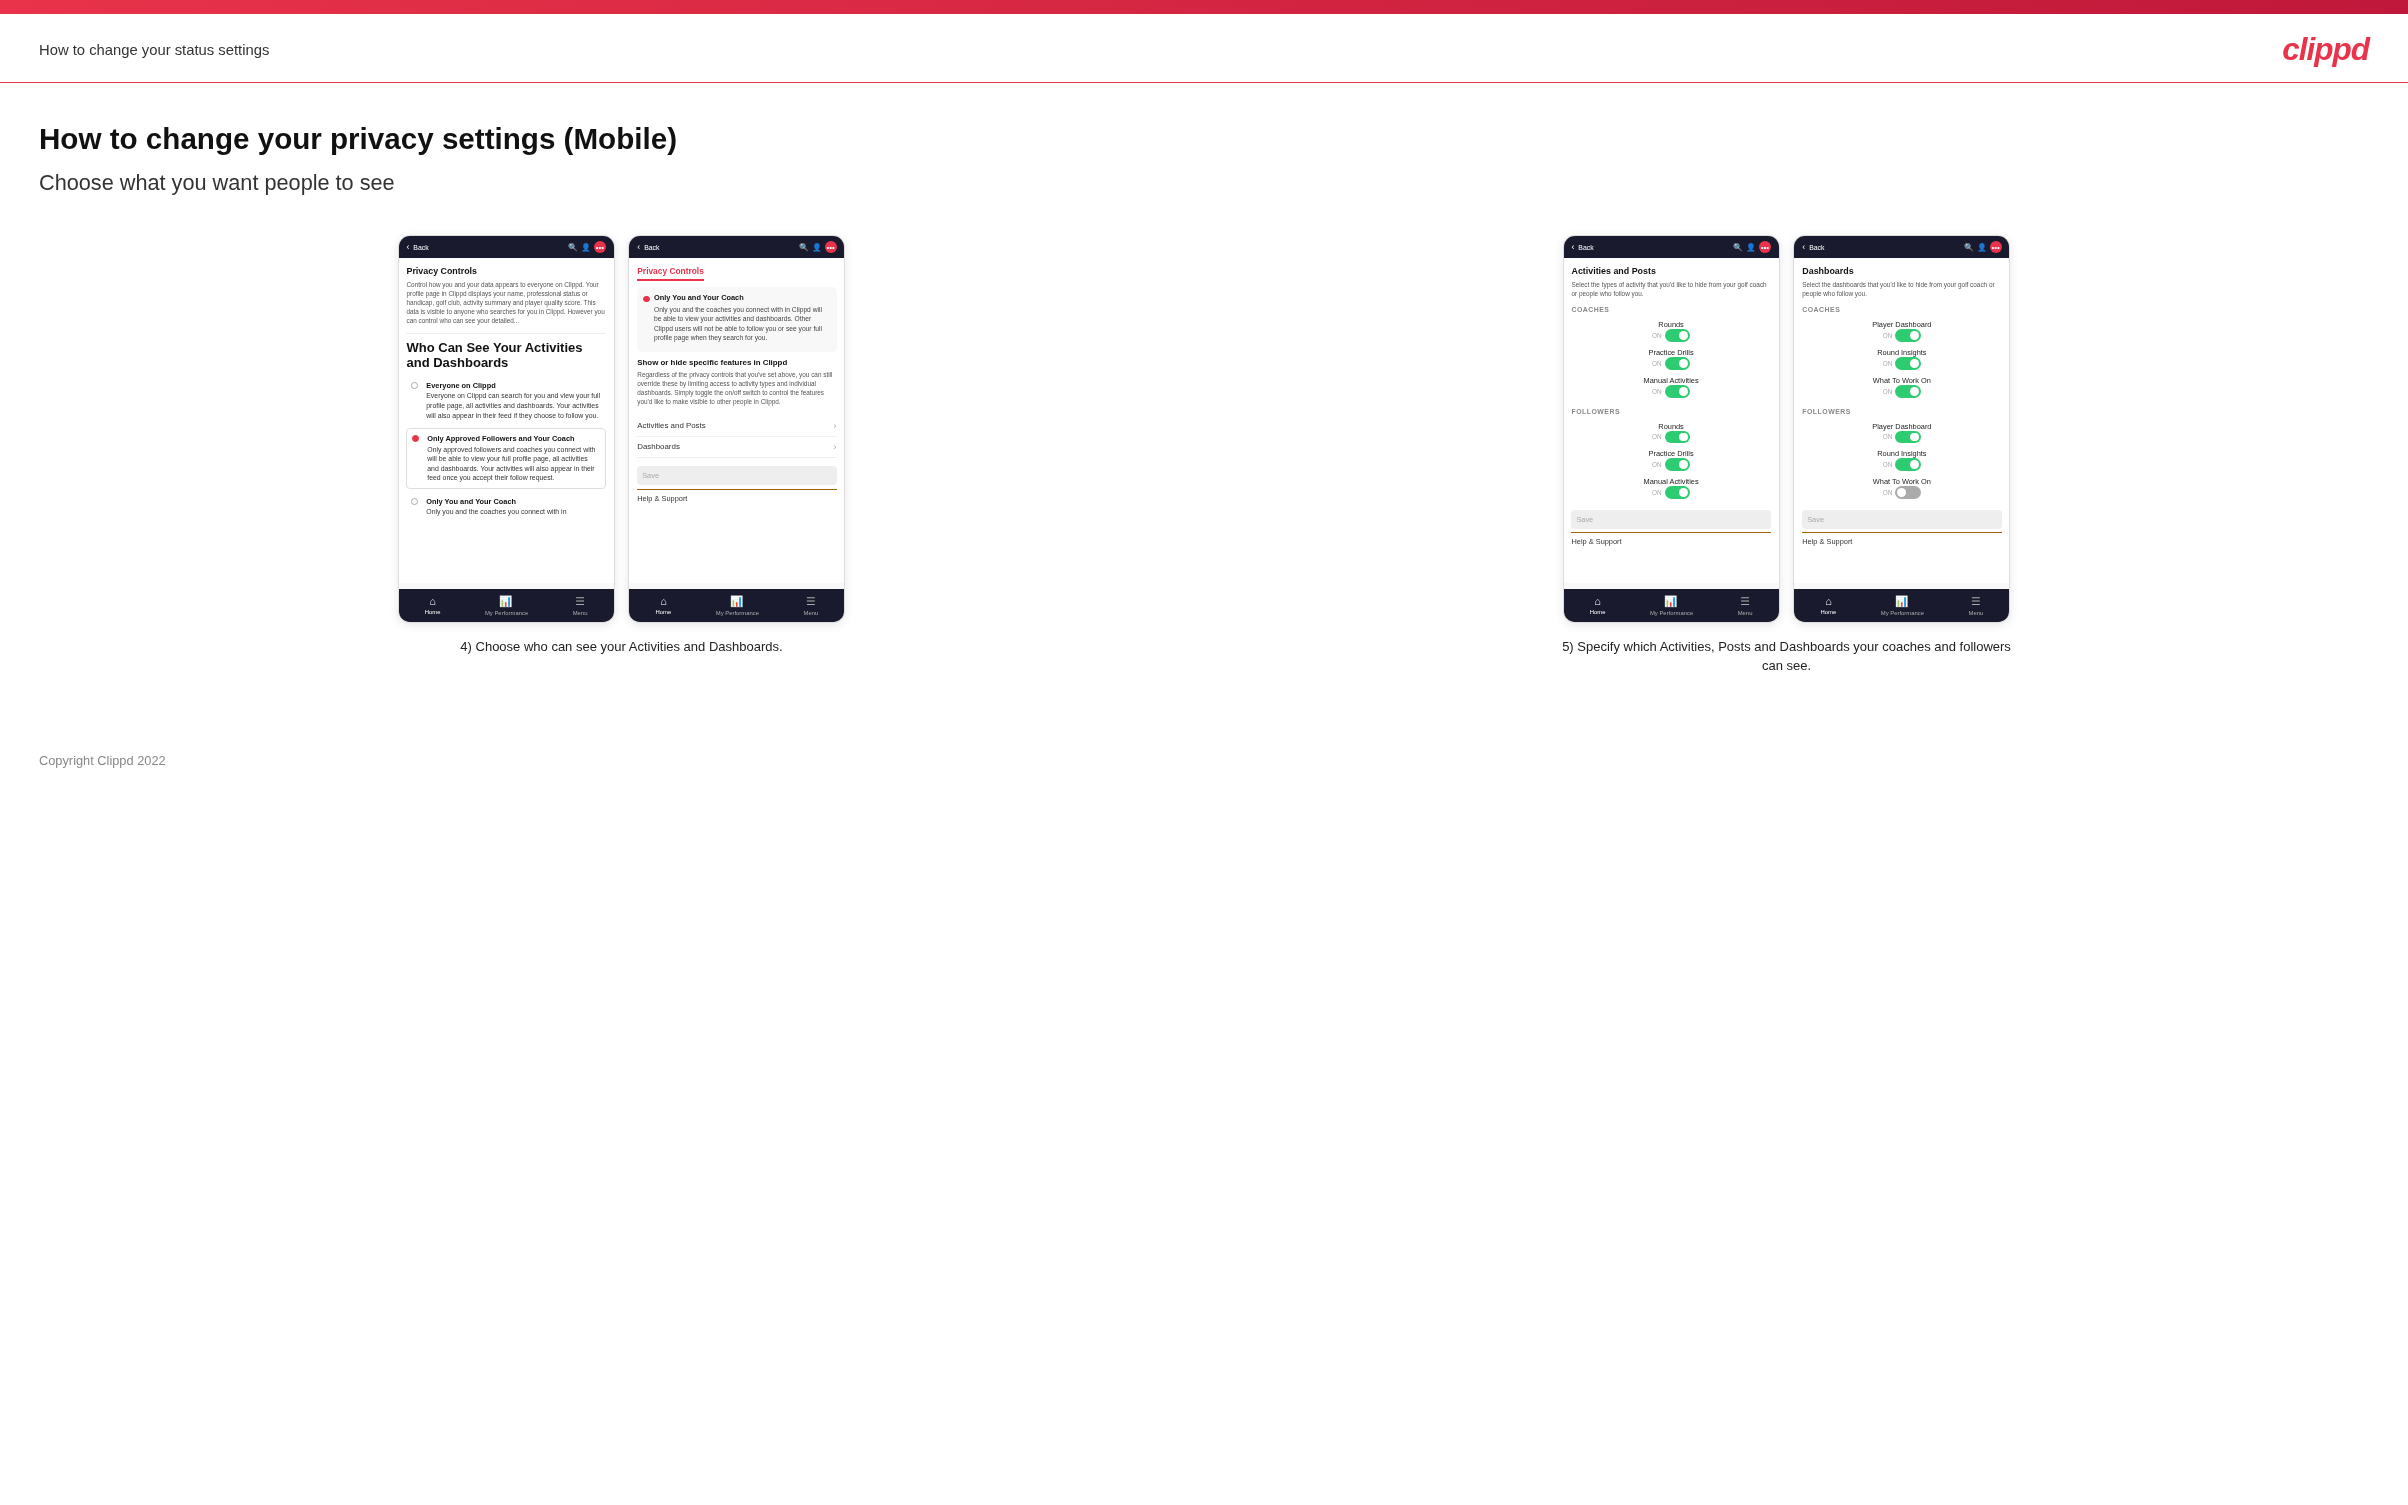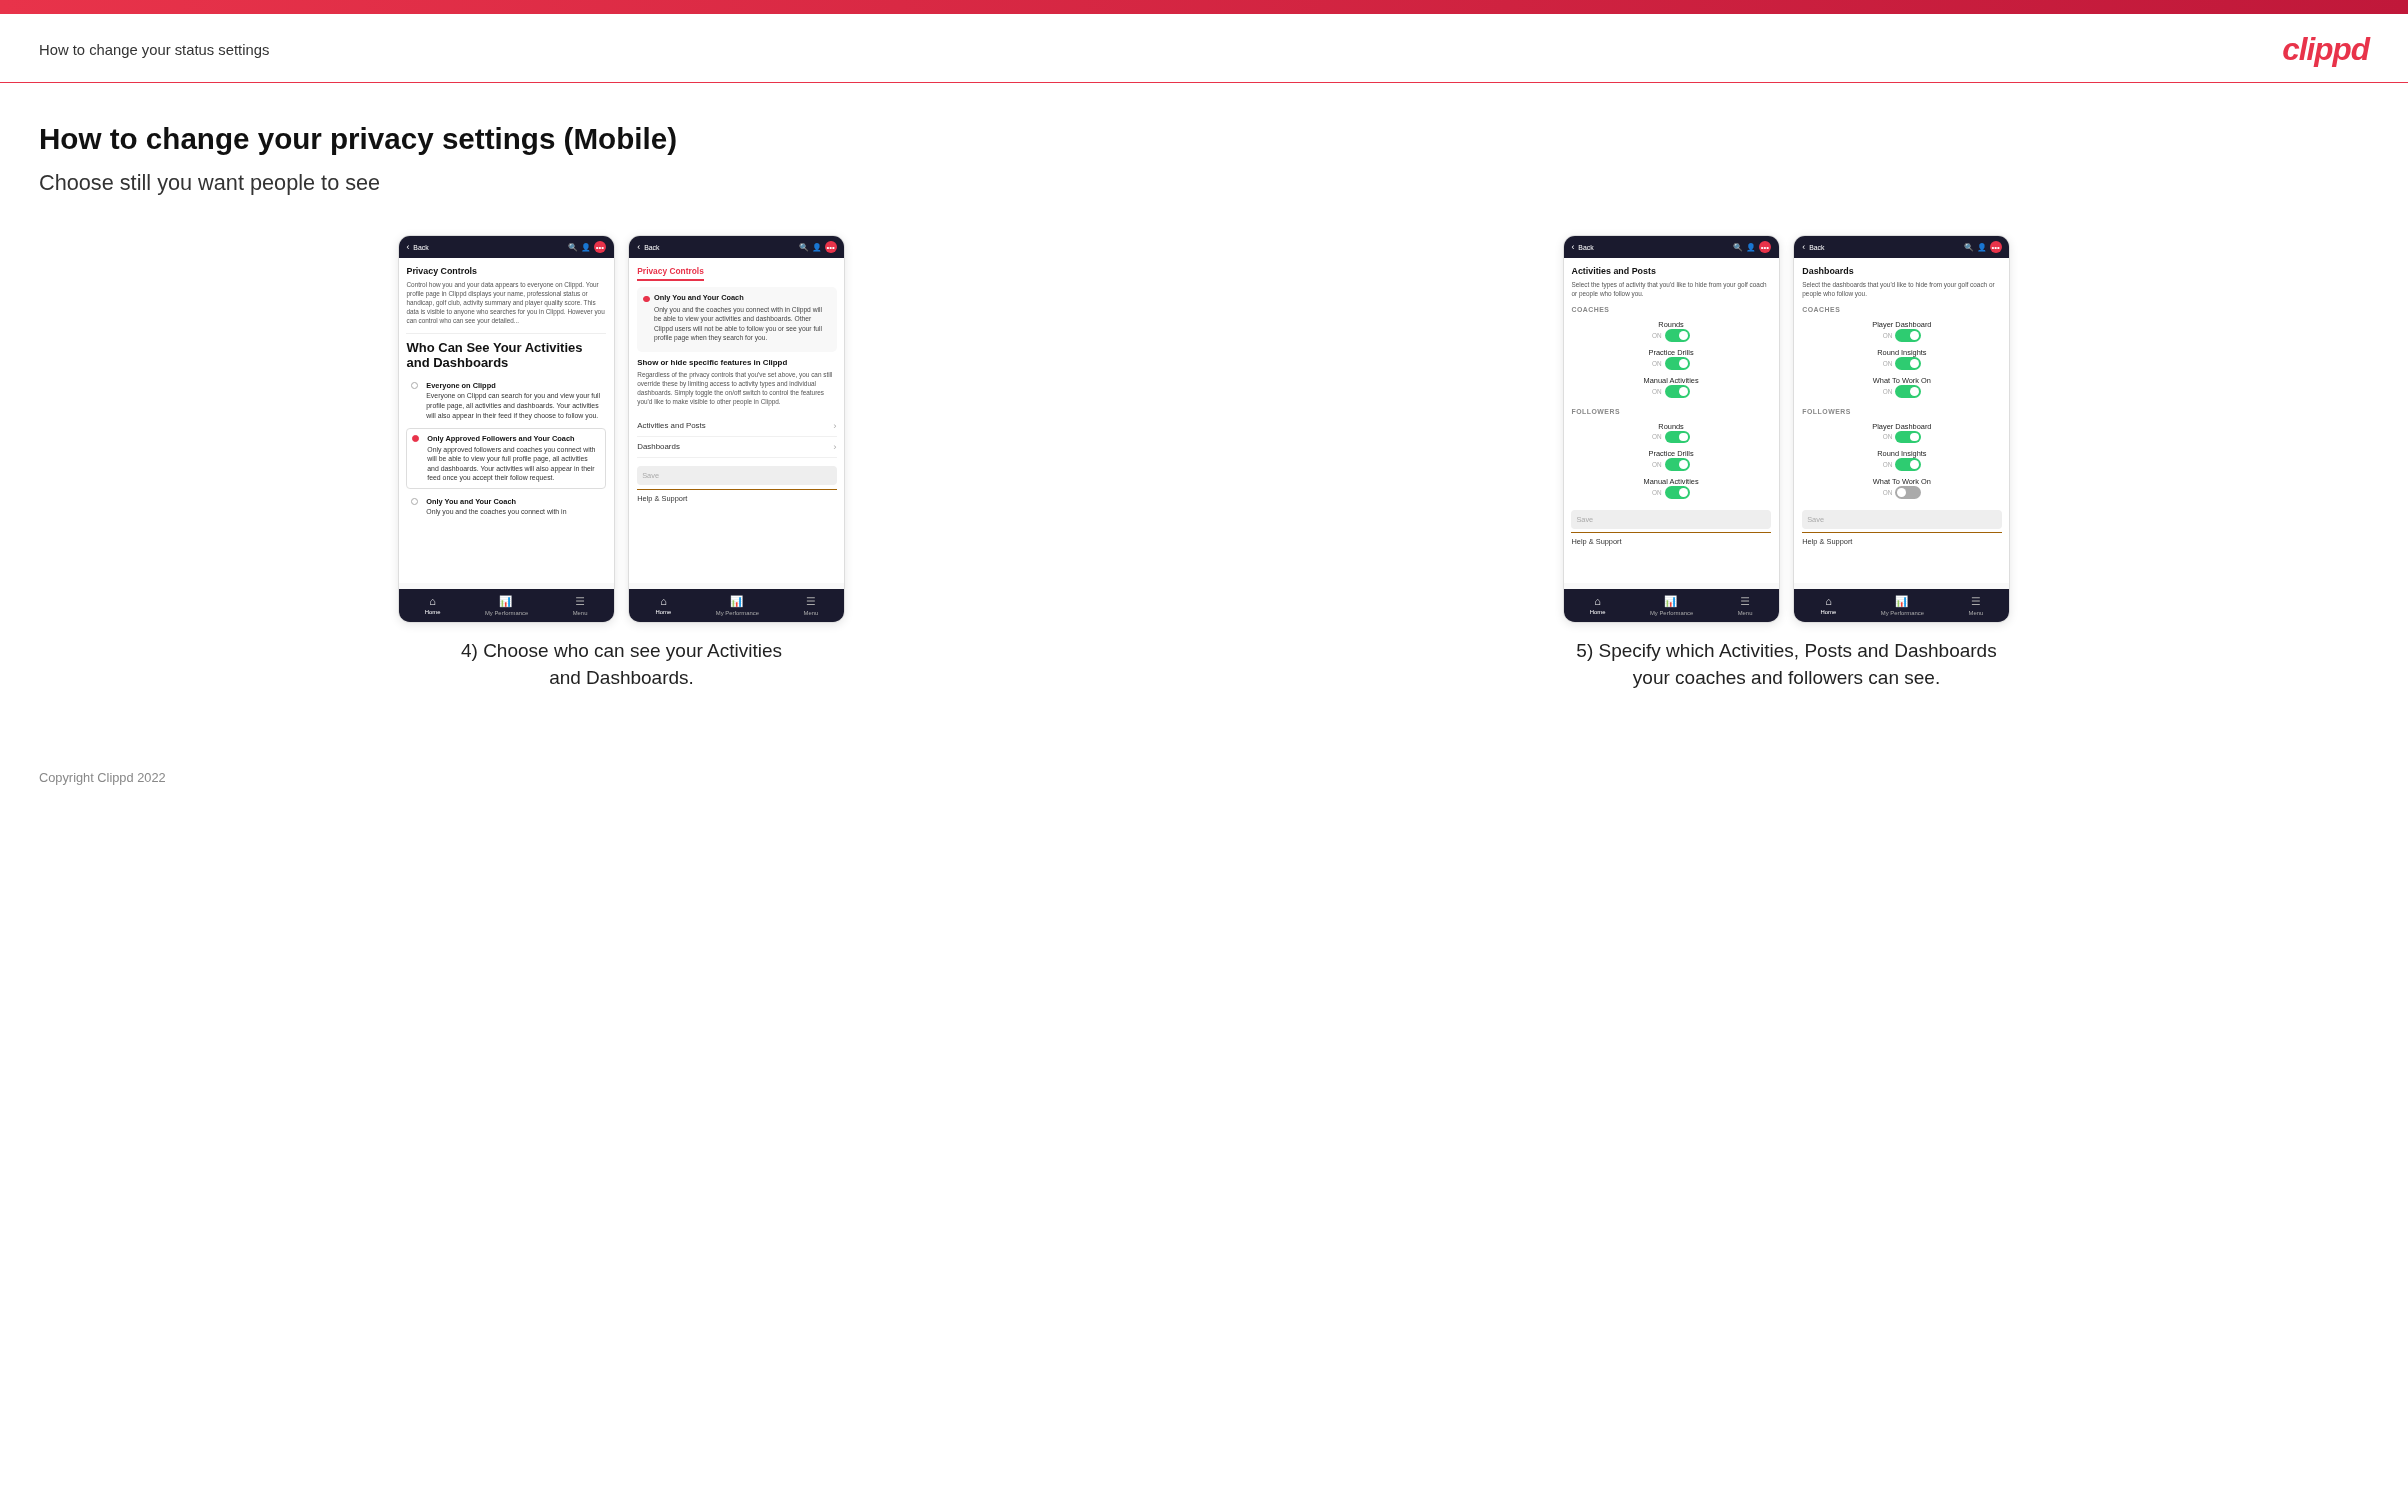--- a/index.html
+++ b/index.html
@@ -290,21 +290,21 @@
       color: #111;
       margin-bottom: 2px;
     }
     .info-box-radio {
       display: flex;
       gap: 3.9px;
       align-items: flex-start;
       margin-bottom: 3.9px;
     }
     .caption-text {
-      font-size: 19px;
+      font-size: 13px;
       font-weight: 400;
       color: #222;
       text-align: center;
       margin-top: 15.8px;
       line-height: 1.4;
       max-width: 335px;
     }
 
     
     .pair-wrapper {
@@ -345,21 +345,21 @@
 
 <div class="top-bar"></div>
 
 <div class="header">
   <span class="header-title">How to change your status settings</span>
   <span class="logo">clippd</span>
 </div>
 
 <div class="main">
   <h1 class="page-heading">How to change your privacy settings (Mobile)</h1>
-  <p class="page-subheading">Choose still you want people to see</p>
+  <p class="page-subheading">Choose what you want people to see</p>
 
   <div style="display:flex; gap:0; align-items:flex-start;">
 
     <div class="pair-wrapper">
       <div class="pair-phones">
 
         <div class="phone-mockup">
           <div class="phone-topbar">
             <div class="phone-topbar-left">
               <span style="font-size:8.9px; color:#fff;">‹</span>

